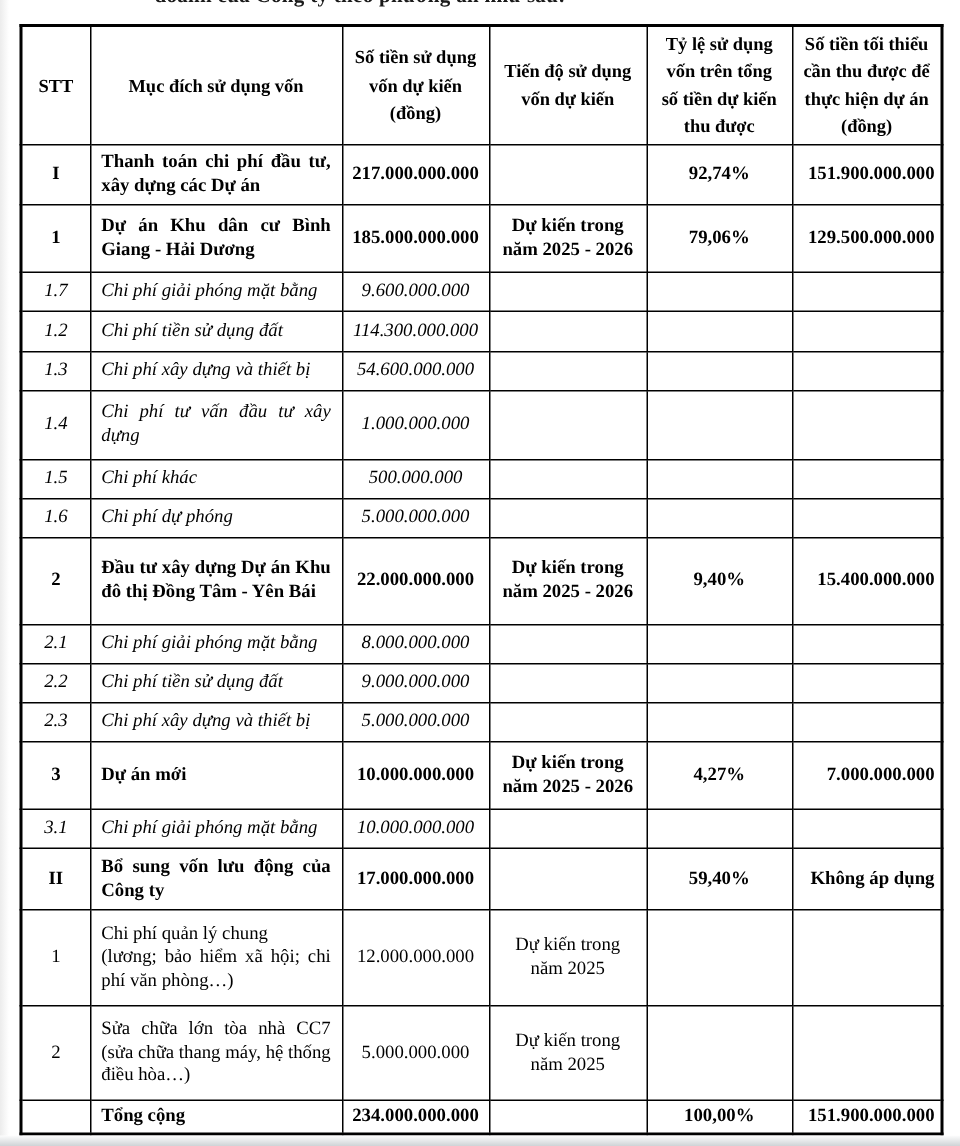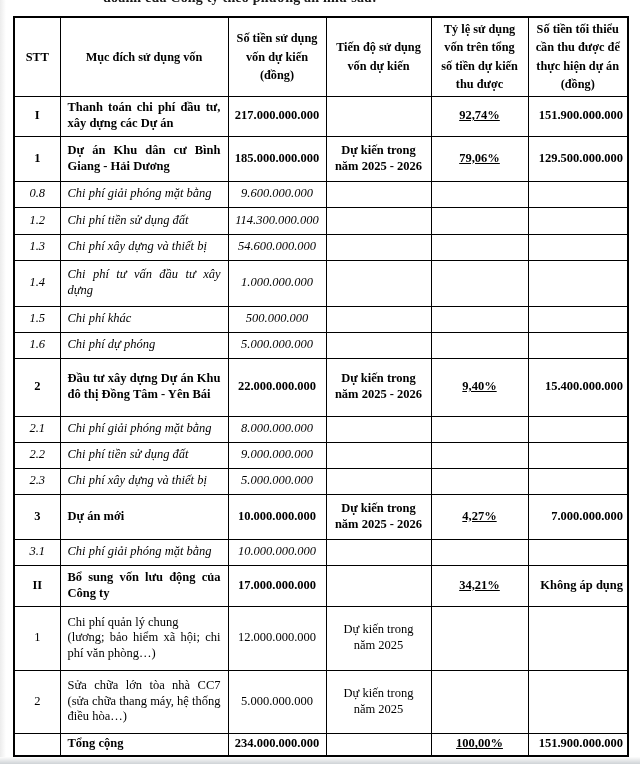--- a/index.html
+++ b/index.html
@@ -51,21 +51,21 @@
     white-space: pre-line;
     font-size: 12.3px;
     line-height: 1.5;
     height: 79px;
     padding: 1px 2px;
   }
   .col-stt      { text-align: center; }
   .col-purpose  { text-align: justify; padding: 2px 7px; white-space: pre-line; }
   .col-amount   { text-align: center; white-space: nowrap; }
   .col-schedule { text-align: center; white-space: pre-line; }
-  .col-ratio    { text-align: center; white-space: nowrap; text-decoration: underline; }
+  .col-ratio    { text-align: center; white-space: nowrap; }
   .col-minimum  { text-align: right; white-space: nowrap; }
 
   tr.row-section td { font-weight: bold; }
   tr.row-sub td     { font-style: italic; }
   tr.row-total td   { font-weight: bold; }
   tr.row-total .col-purpose { text-align: left; margin-top: 44px; }
 
   
   tbody tr:nth-child(1)  { height: 40px; }
   tbody tr:nth-child(2)  { height: 45px; }
@@ -148,21 +148,21 @@
       <tr class="row-section">
         <td class="col-stt">1</td>
         <td class="col-purpose">Dự án Khu dân cư Bình Giang - Hải Dương</td>
         <td class="col-amount">185.000.000.000</td>
         <td class="col-schedule">Dự kiến trong
 năm 2025 - 2026</td>
         <td class="col-ratio">79,06%</td>
         <td class="col-minimum">129.500.000.000</td>
       </tr>
       <tr class="row-sub">
-        <td class="col-stt">0.8</td>
+        <td class="col-stt">1.7</td>
         <td class="col-purpose">Chi phí giải phóng mặt bằng</td>
         <td class="col-amount">9.600.000.000</td>
         <td class="col-schedule"></td>
         <td class="col-ratio"></td>
         <td class="col-minimum"></td>
       </tr>
       <tr class="row-sub">
         <td class="col-stt">1.2</td>
         <td class="col-purpose">Chi phí tiền sử dụng đất</td>
         <td class="col-amount">114.300.000.000</td>
@@ -250,21 +250,21 @@
         <td class="col-amount">10.000.000.000</td>
         <td class="col-schedule"></td>
         <td class="col-ratio"></td>
         <td class="col-minimum"></td>
       </tr>
       <tr class="row-section">
         <td class="col-stt">II</td>
         <td class="col-purpose">Bổ sung vốn lưu động của Công ty</td>
         <td class="col-amount">17.000.000.000</td>
         <td class="col-schedule"></td>
-        <td class="col-ratio">34,21%</td>
+        <td class="col-ratio">59,40%</td>
         <td class="col-minimum">Không áp dụng</td>
       </tr>
       <tr class="row-plain">
         <td class="col-stt">1</td>
         <td class="col-purpose">Chi phí quản lý chung
 (lương; bảo hiểm xã hội; chi phí văn phòng…)</td>
         <td class="col-amount">12.000.000.000</td>
         <td class="col-schedule">Dự kiến trong
 năm 2025</td>
         <td class="col-ratio"></td>

